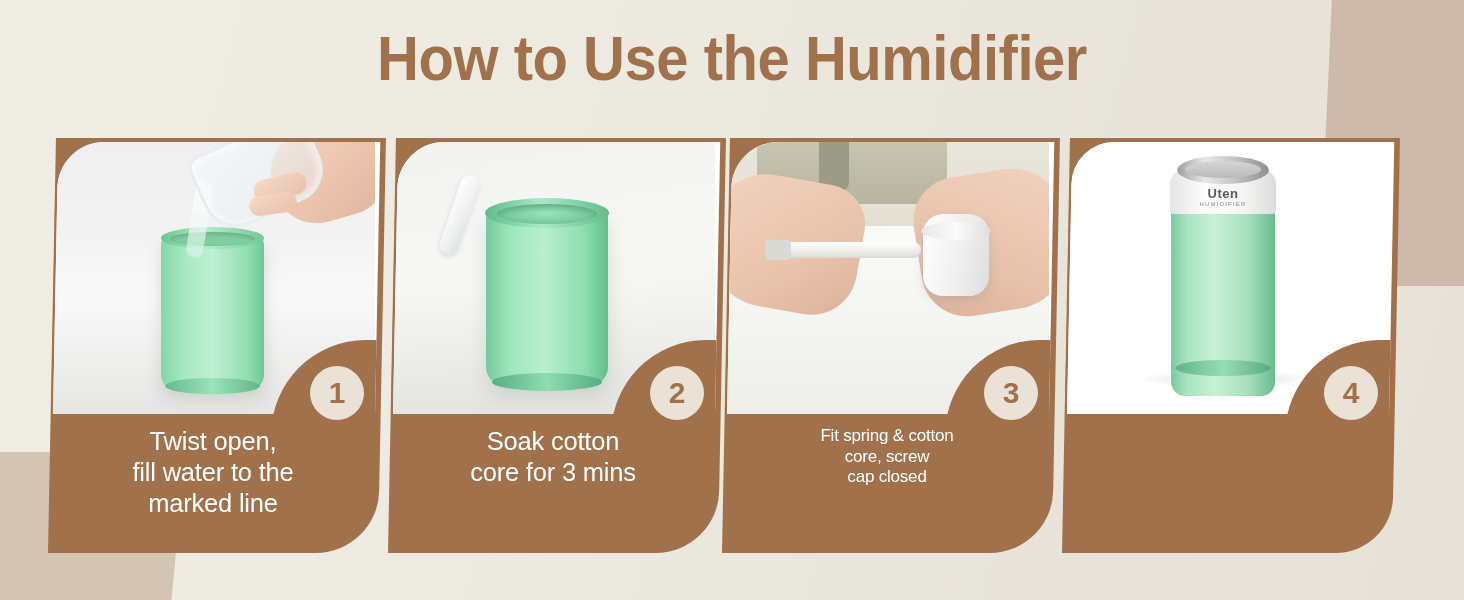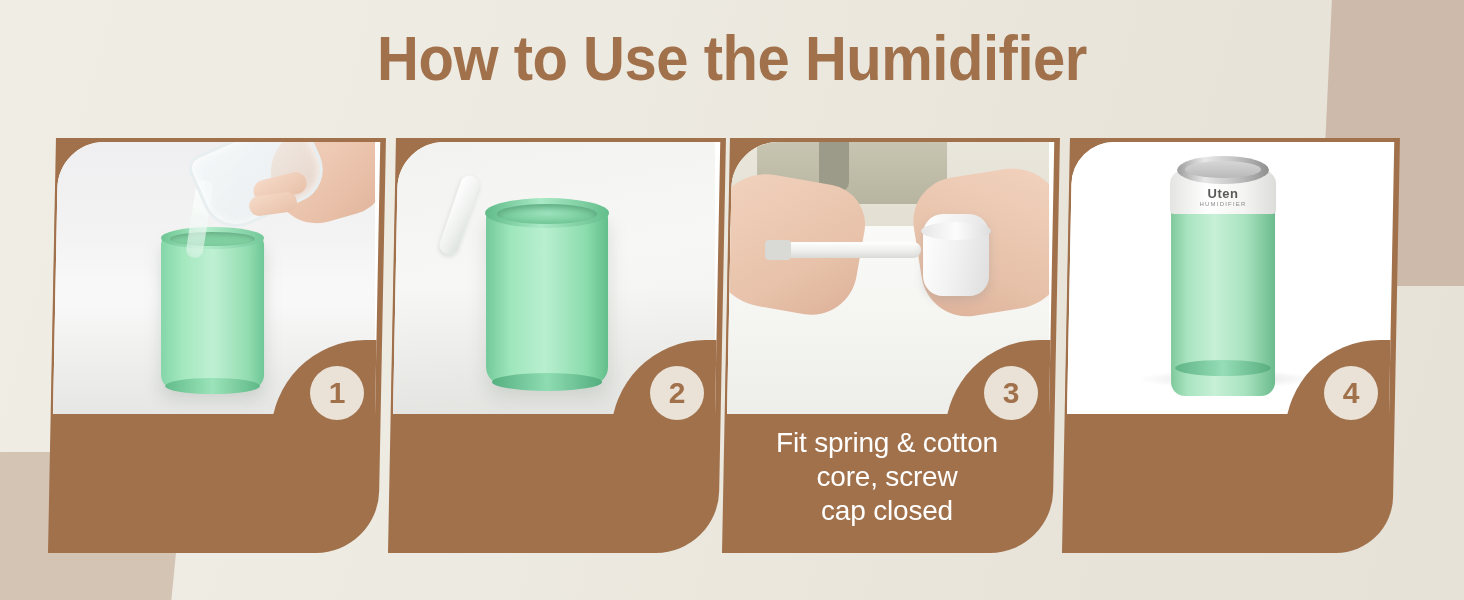--- a/index.html
+++ b/index.html
@@ -96,21 +96,21 @@
   .caption{
     position:absolute;left:10px;right:10px;top:288px;
     color:#FFFFFF;
     font-size:25.5px;
     line-height:1.21;
     text-align:center;
     white-space:pre-line;
     z-index:5;
     letter-spacing:-0.2px;
   }
-  .card-3 .caption{font-size:28px;}
+  .card-3 .caption{font-size:17px;}
   .card-4 .caption{font-size:24.5px;left:4px;right:4px;}
 
   
   .scene{position:absolute;inset:0;overflow:hidden;}
 
   
   .tbl-white{position:absolute;inset:0;
     background:linear-gradient(180deg,#EFEFF1 0%,#F3F3F3 34%,#FAFAFA 60%,#F4F4F2 100%);}
   .tbl-shadow{position:absolute;left:0;right:0;bottom:0;height:46%;
     background:linear-gradient(180deg,rgba(205,205,205,0) 0%,rgba(198,198,196,.30) 100%);}
@@ -318,40 +318,45 @@
           <div class="c1-stream"></div>
           <div class="c1-hand"></div>
           <div class="c1-glass"></div>
           <div class="c1-finger c1-f1"></div>
           <div class="c1-finger c1-f2"></div>
         </div>
         <div class="photo-cut"></div>
       </div>
     </div>
     <div class="badge">1</div>
+    <div class="caption">Twist open,
+fill water to the
+marked line</div>
   </div>
 
   <div class="card card-2">
     <div class="panel"></div>
     <div class="photo">
       <div class="photo-inner">
         <div class="scene">
           <div class="c2-bg"></div>
           <div class="tbl-shadow"></div>
           <div class="c2-cup">
             <div class="c2-rim"></div>
             <div class="c2-water"></div>
             <div class="c2-base"></div>
           </div>
           <div class="c2-core"></div>
         </div>
         <div class="photo-cut"></div>
       </div>
     </div>
     <div class="badge">2</div>
+    <div class="caption">Soak cotton
+core for 3 mins</div>
   </div>
 
   <div class="card card-3">
     <div class="panel"></div>
     <div class="photo">
       <div class="photo-inner">
         <div class="scene">
           <div class="c3-wall"></div>
           <div class="c3-shirt"></div>
           <div class="c3-shirt-dk"></div>

